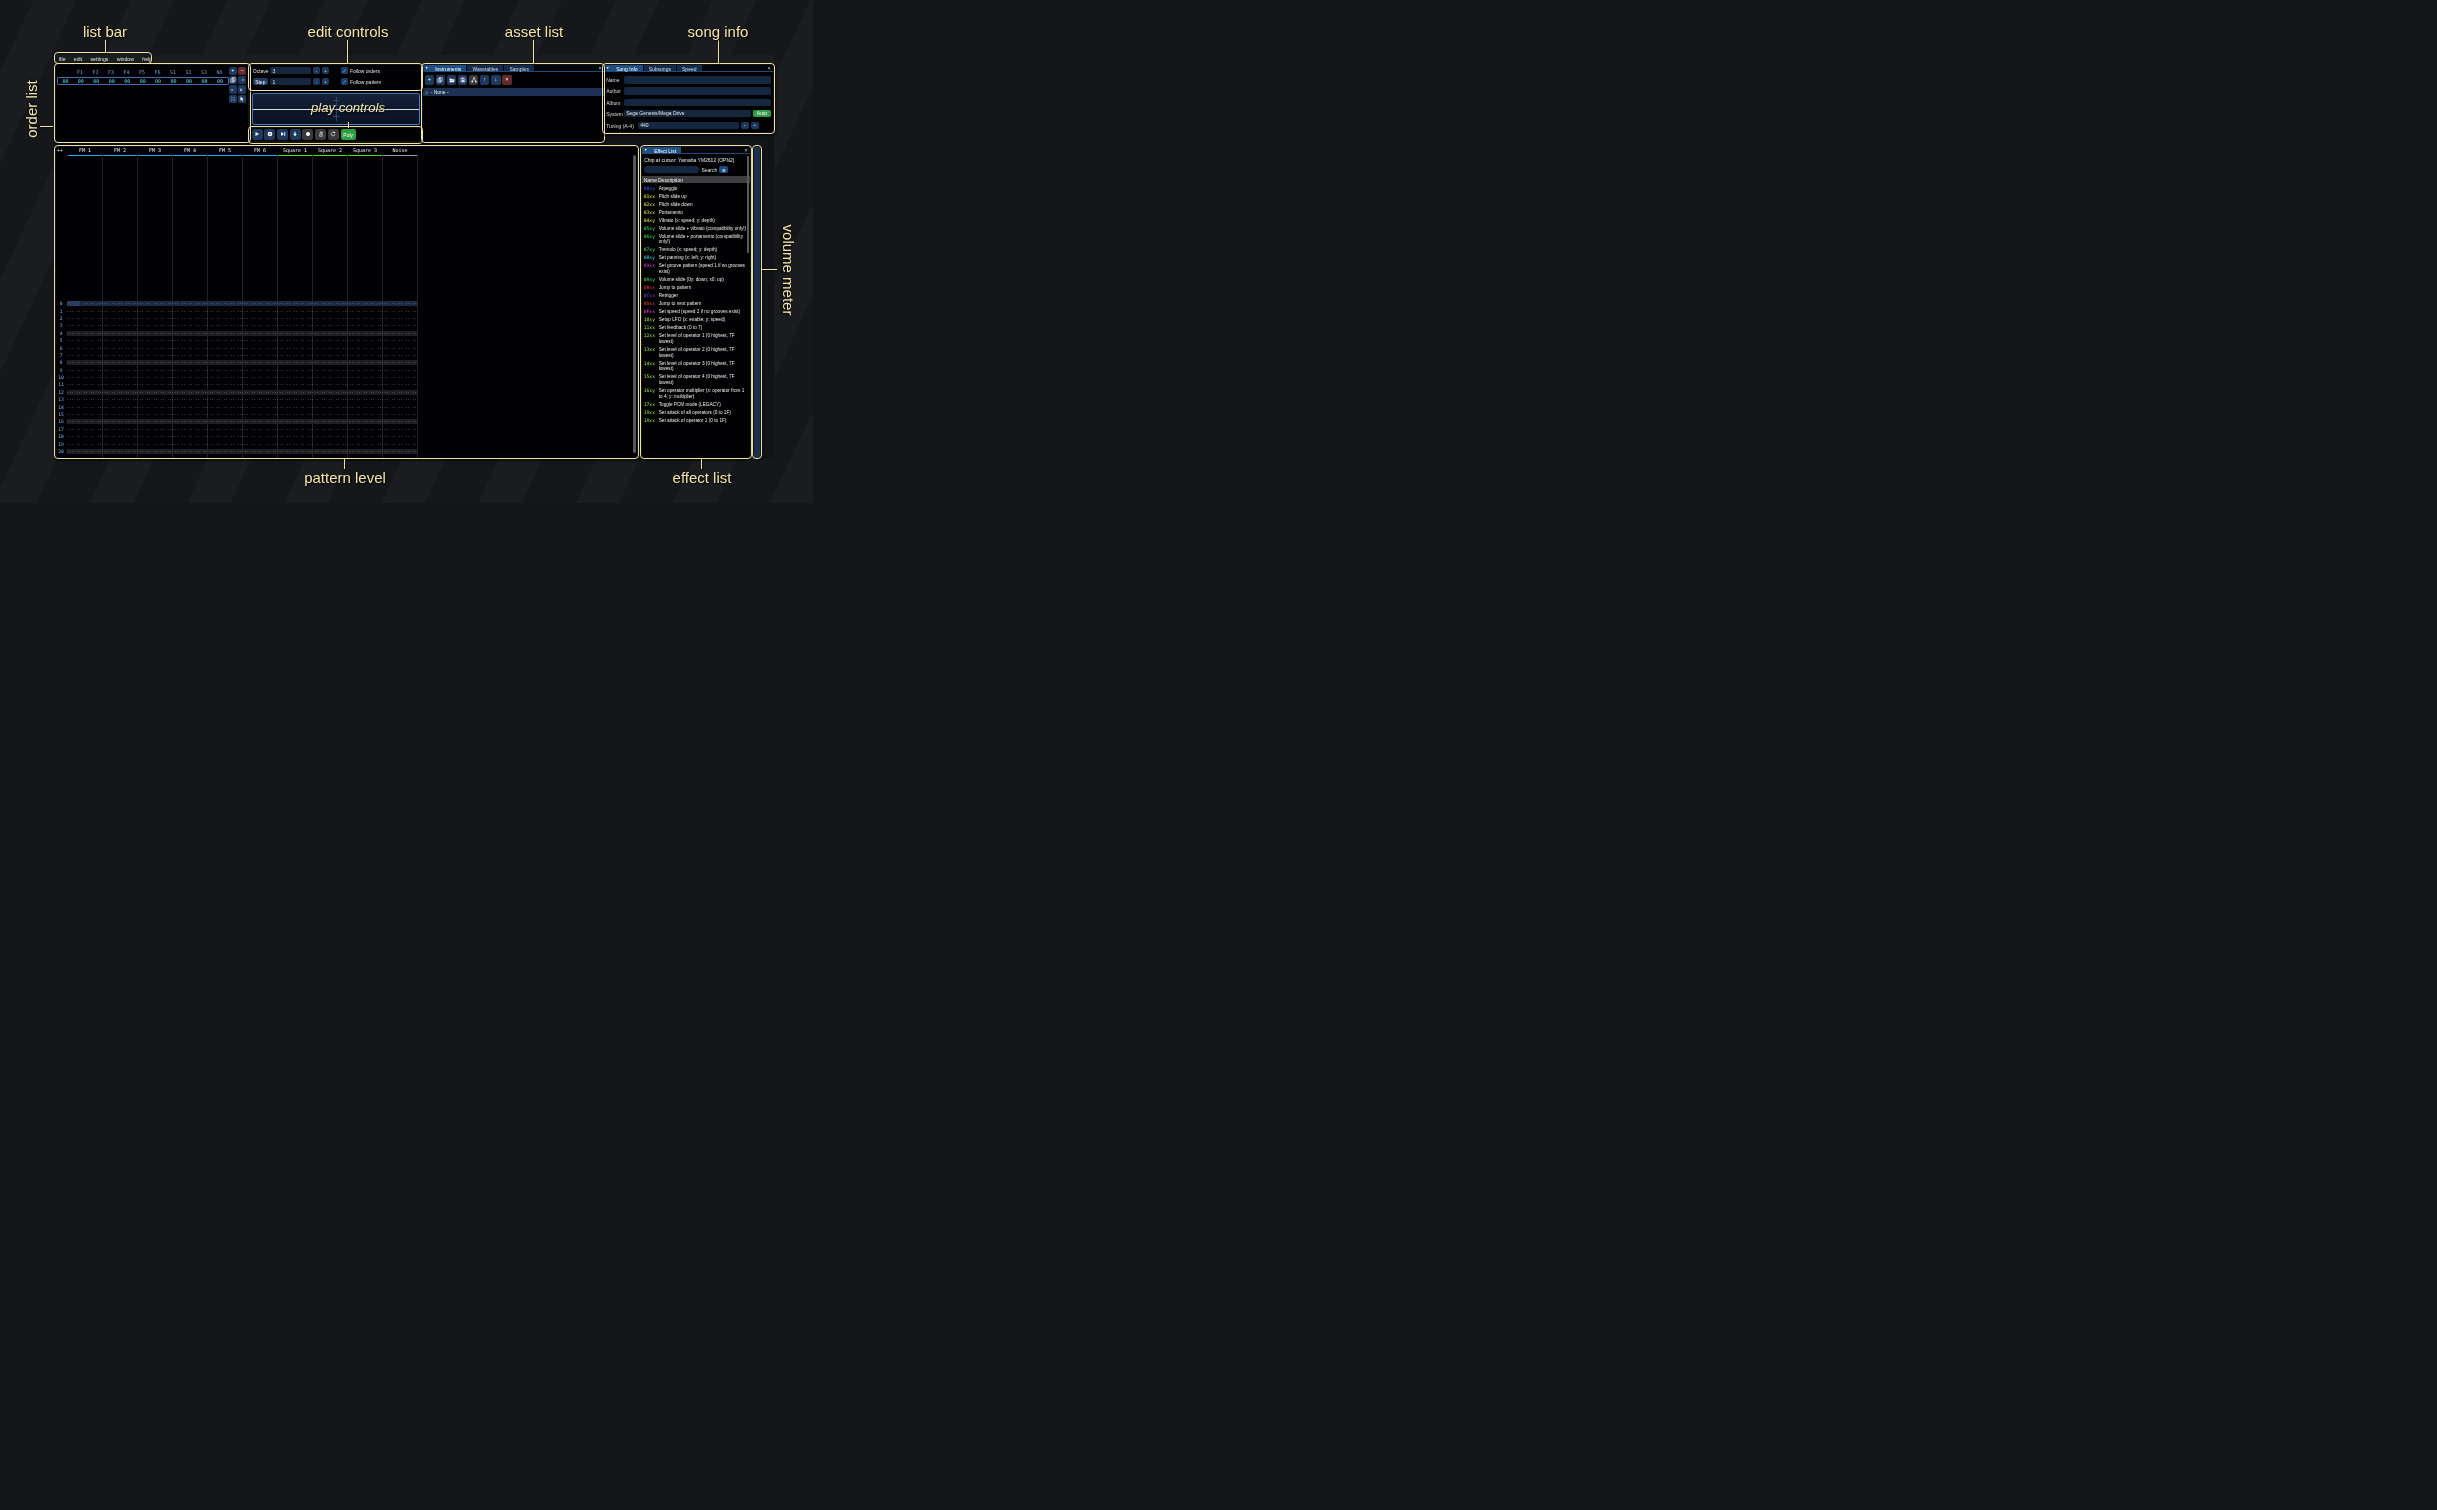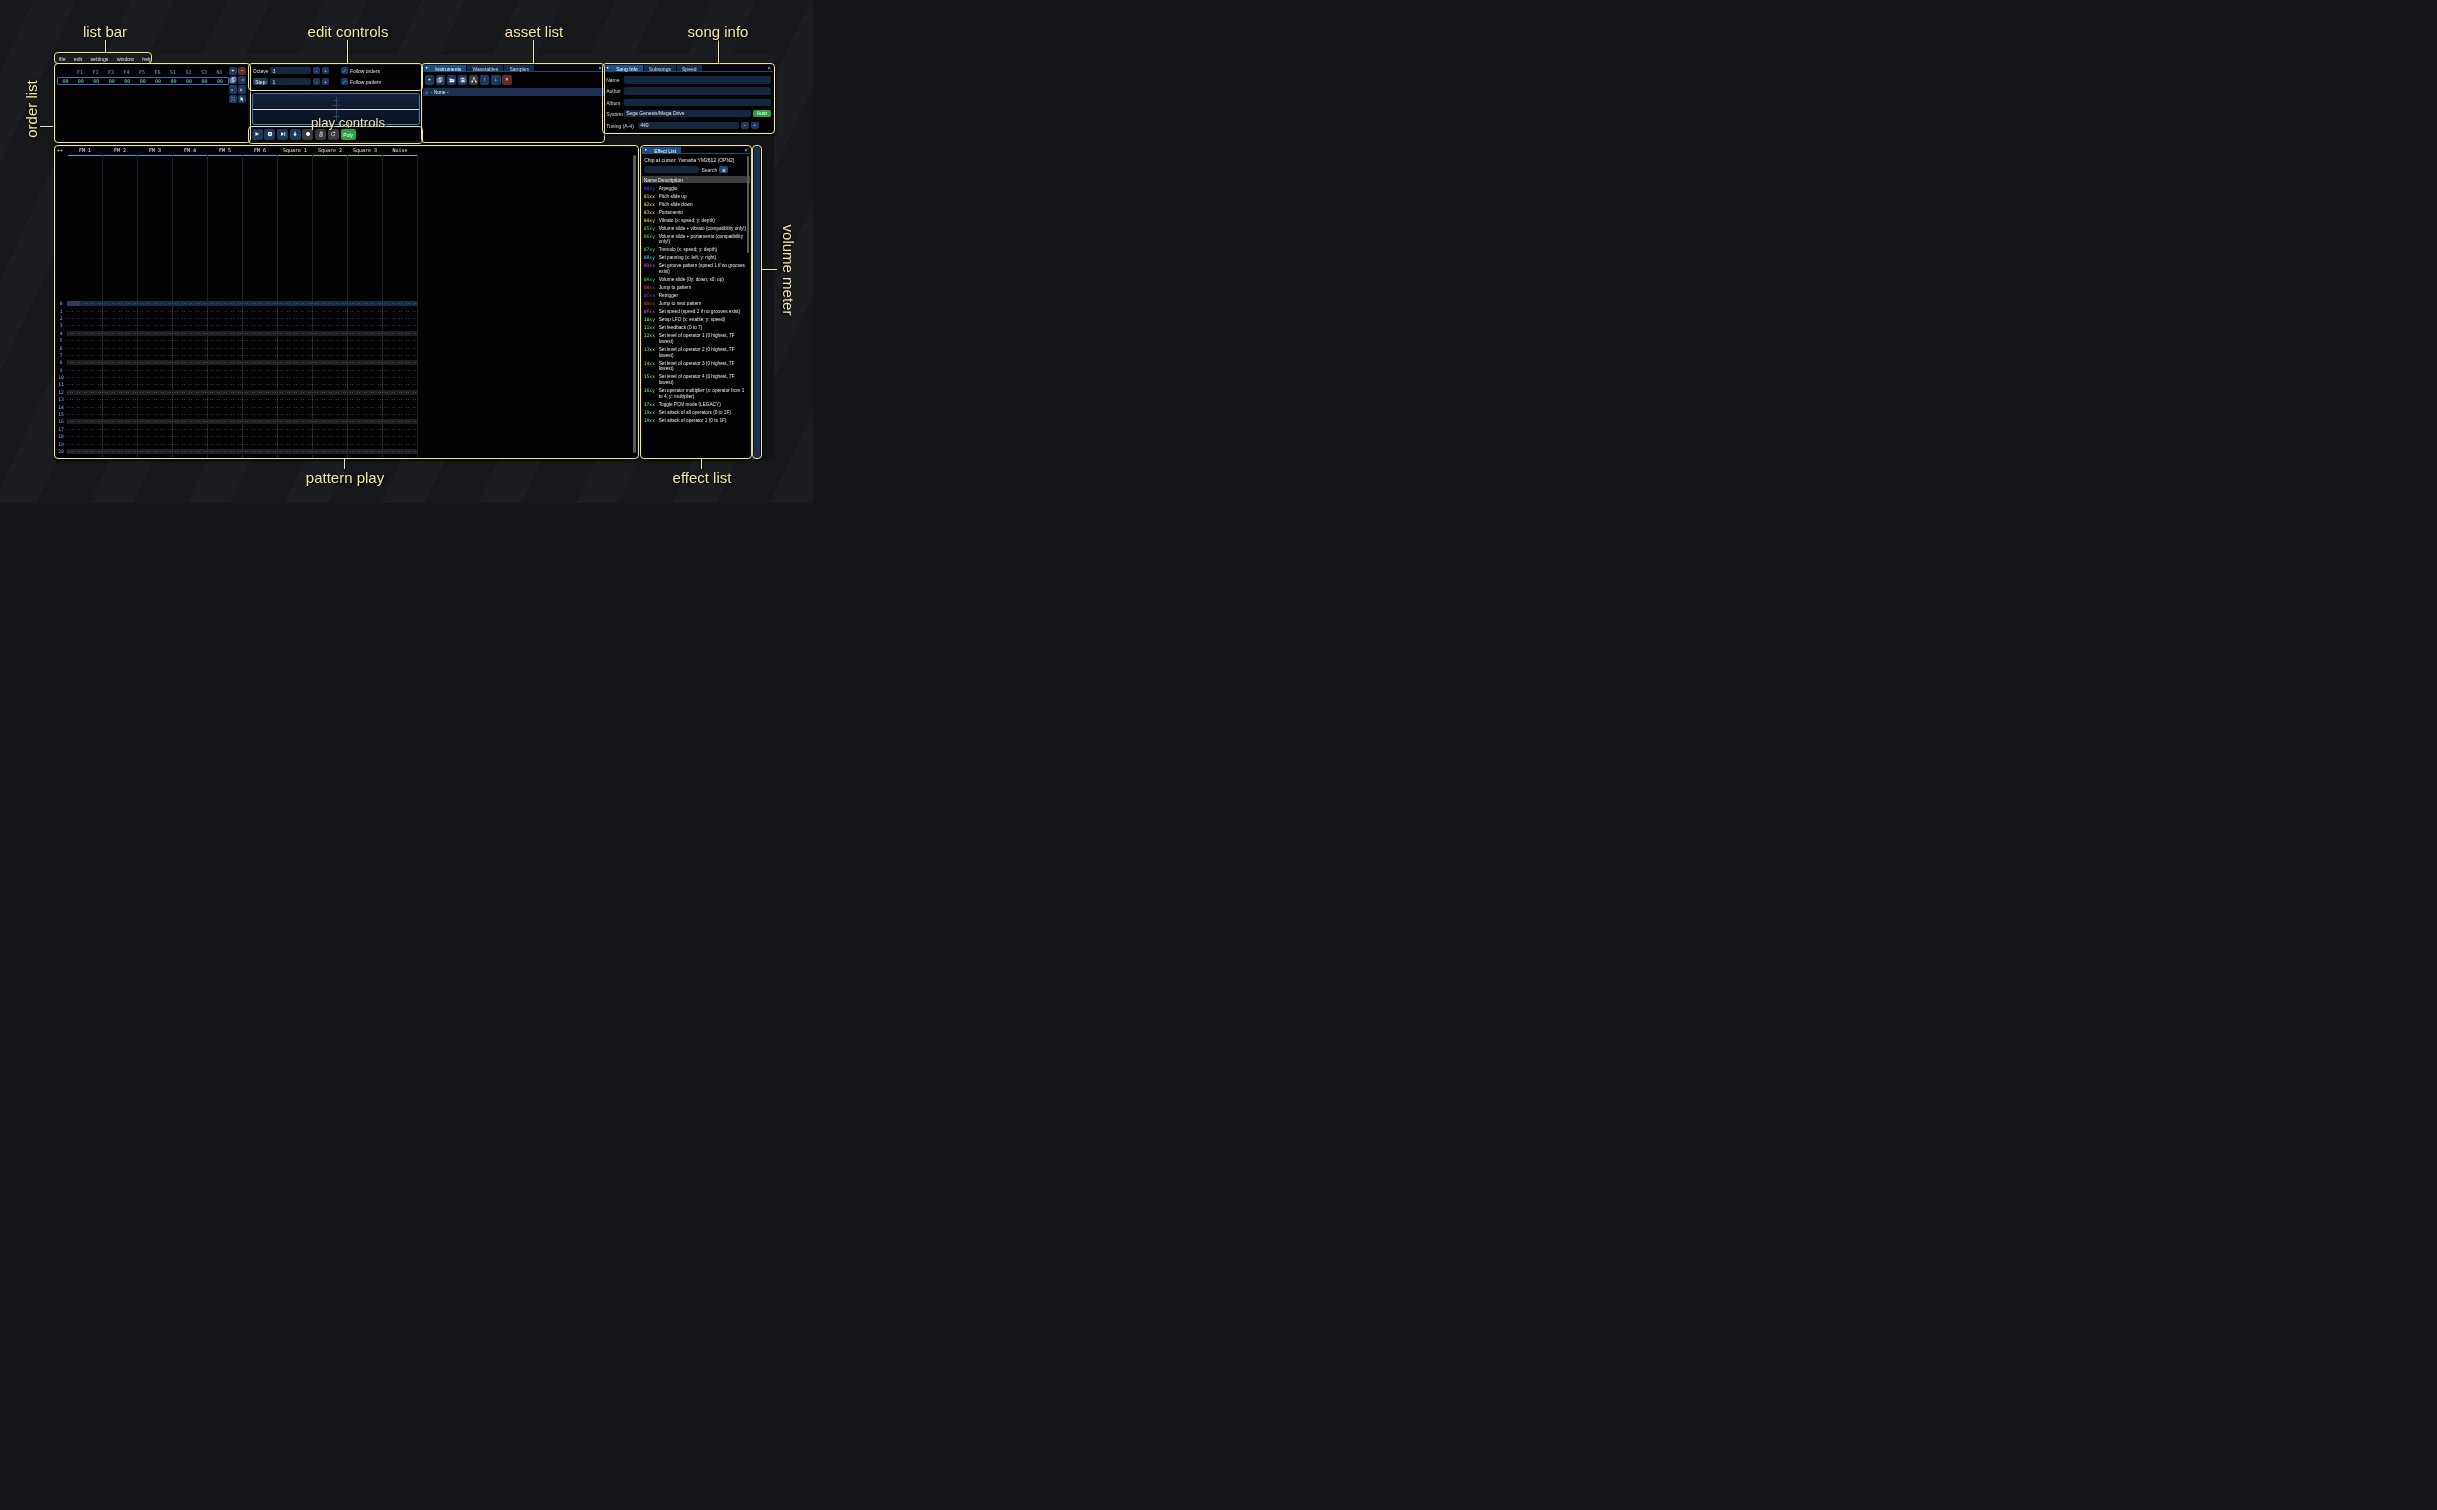--- a/index.html
+++ b/index.html
@@ -895,18 +895,18 @@
   <div class="leader" style="left:348px;top:122px;width:1.4px;height:5.5px;"></div>
   <div class="leader" style="left:344px;top:459px;width:1.4px;height:10px;"></div>
   <div class="leader" style="left:701px;top:459px;width:1.4px;height:10px;"></div>
   <div class="leader" style="left:762px;top:269px;width:15px;height:1.4px;"></div>
 
   <div class="ann-label" style="left:105px;top:31px;">list bar</div>
   <div class="ann-label" style="left:348px;top:31px;">edit controls</div>
   <div class="ann-label" style="left:534px;top:31px;">asset list</div>
   <div class="ann-label" style="left:718px;top:31px;">song info</div>
   <div class="ann-label rot-ccw" style="left:31px;top:109px;">order list</div>
-  <div class="ann-label small" style="left:348px;top:122px;">play controls</div>
-  <div class="ann-label" style="left:345px;top:477px;">pattern play</div>
+  <div class="ann-label small" style="left:348px;top:107px;font-style:italic;">play controls</div>
+  <div class="ann-label" style="left:345px;top:477px;">pattern level</div>
   <div class="ann-label" style="left:702px;top:477px;">effect list</div>
   <div class="ann-label rot-cw" style="left:788px;top:270px;">volume meter</div>
 </div>
 
 
 </body></html>

